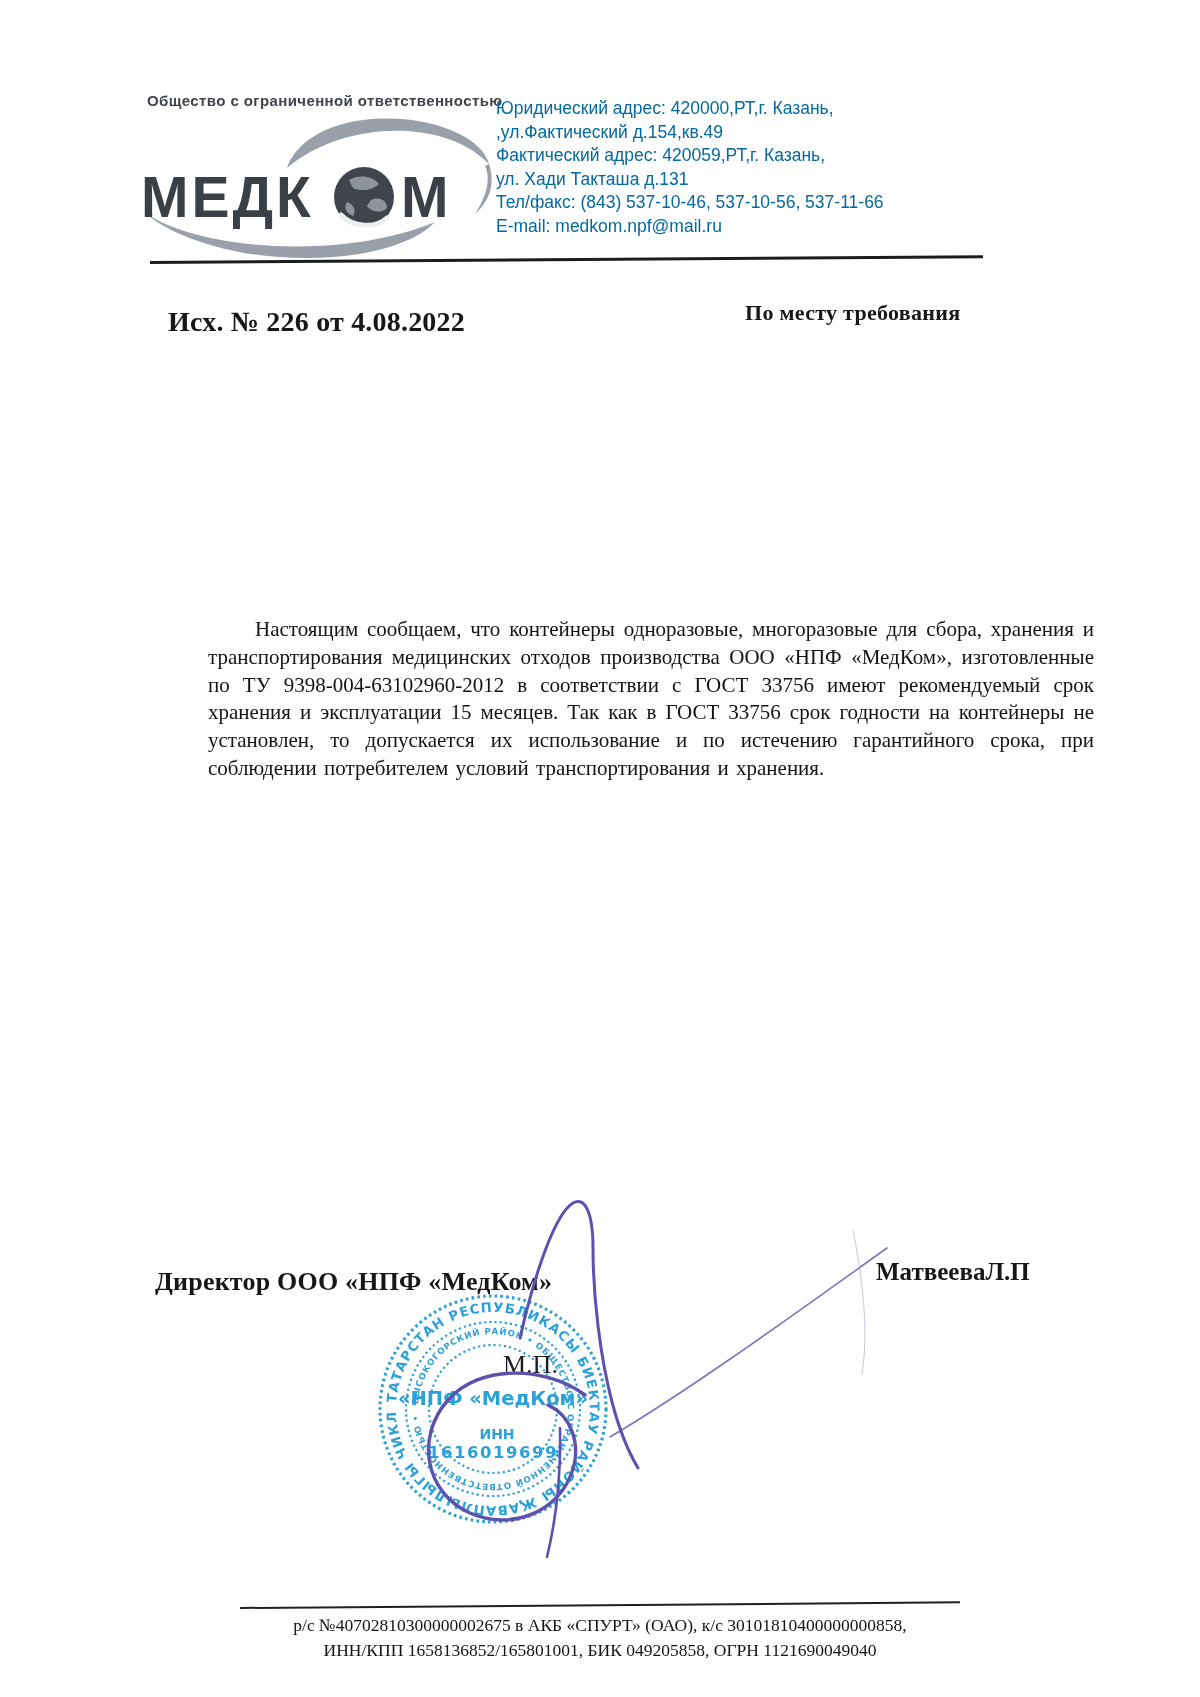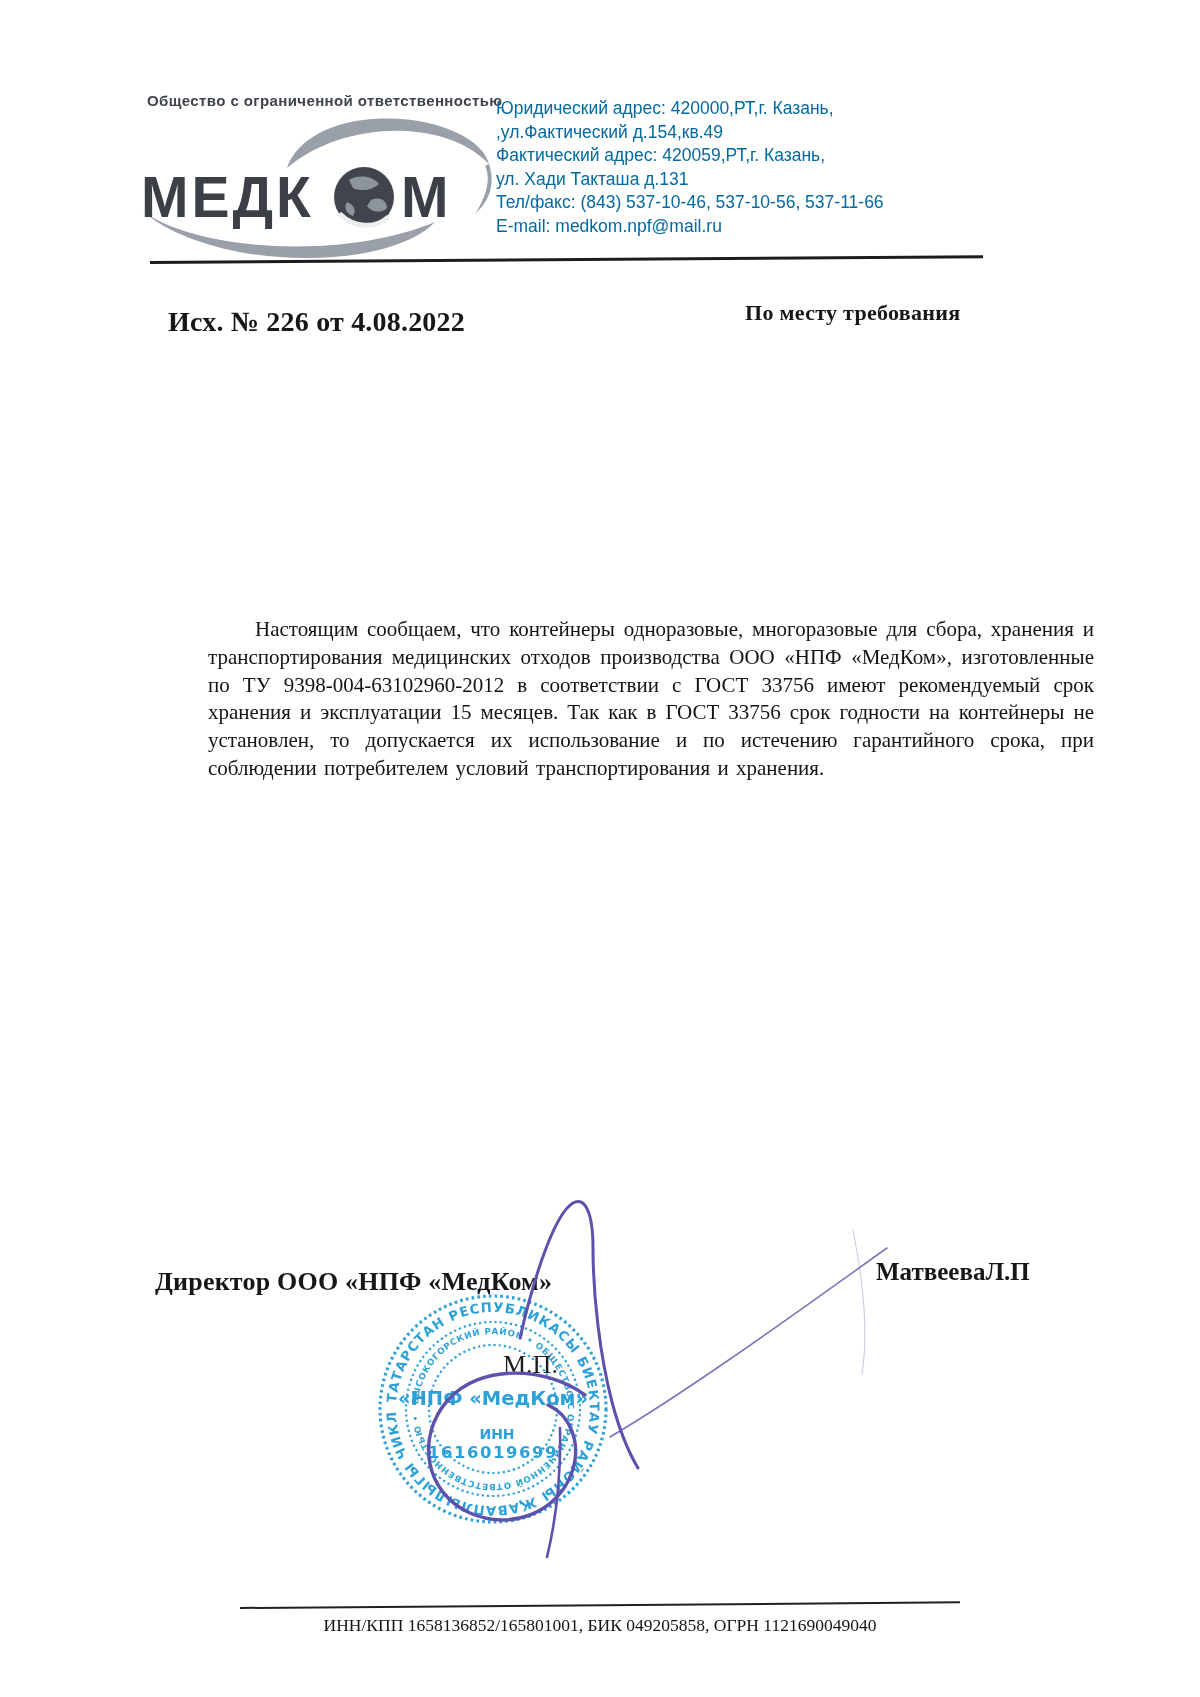--- a/index.html
+++ b/index.html
@@ -145,16 +145,17 @@
       <path stroke-width="3" d="M 520 1338 C 536 1268, 556 1213, 573 1203 C 585 1196, 593 1213, 593 1248 C 593 1296, 600 1356, 612 1402 C 622 1440, 632 1458, 638 1468"></path>
       <path stroke-width="3.4" d="M 585 1395 C 545 1366, 480 1364, 448 1400 C 415 1437, 425 1493, 470 1513 C 510 1531, 558 1513, 572 1472 C 582 1443, 570 1415, 548 1405"></path>
       <path stroke-width="2.6" d="M 560 1428 C 561 1474, 556 1520, 547 1557"></path>
       <path stroke-width="1.6" opacity=".8" d="M 610 1437 C 690 1390, 800 1310, 887 1248"></path>
       <path stroke-width="1.1" opacity=".45" stroke="#8f88b6" d="M 853 1230 C 863 1280, 869 1330, 862 1374"></path>
     </g>
   </svg>
 
   <div class="footer-rule"></div>
   <div class="footer-text">
+    <div>р/с №40702810300000002675 в АКБ «СПУРТ» (ОАО), к/с 30101810400000000858,</div>
     <div>ИНН/КПП 1658136852/165801001, БИК 049205858, ОГРН 1121690049040</div>
   </div>
 
 </div>
 
 </body></html>

